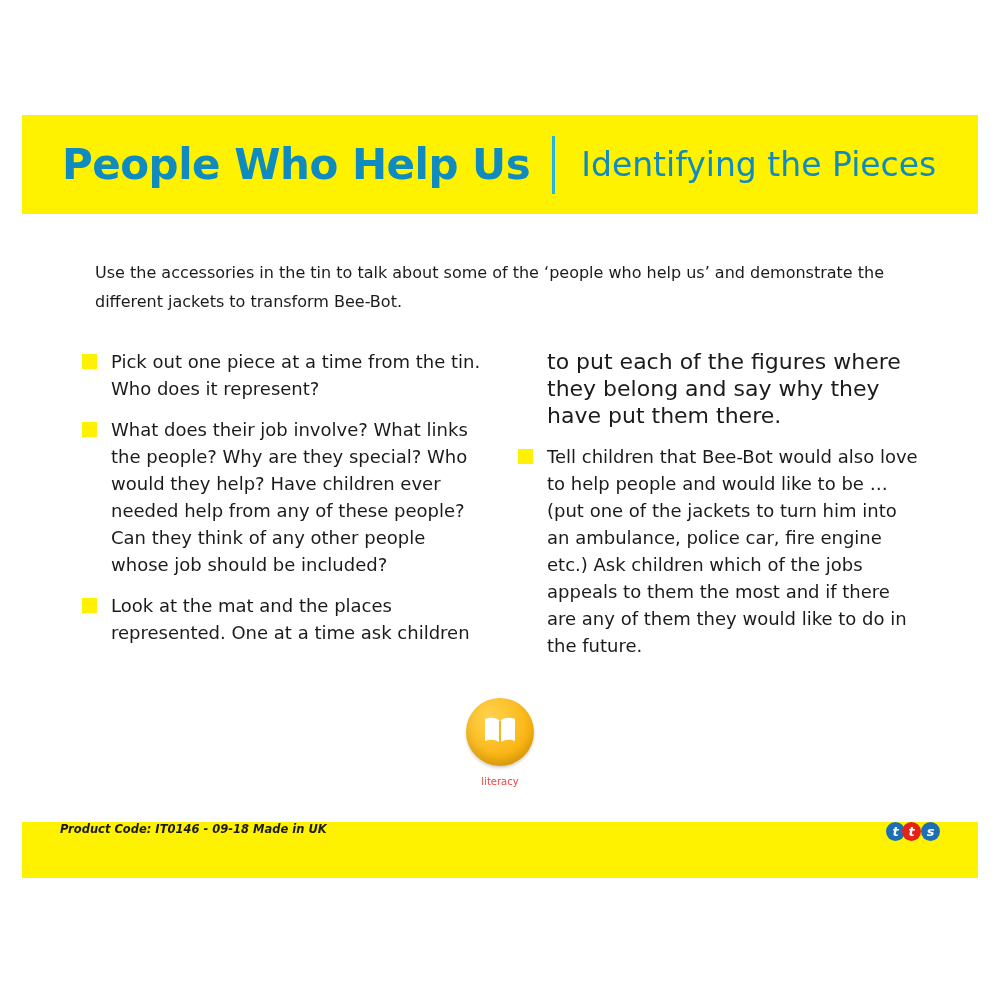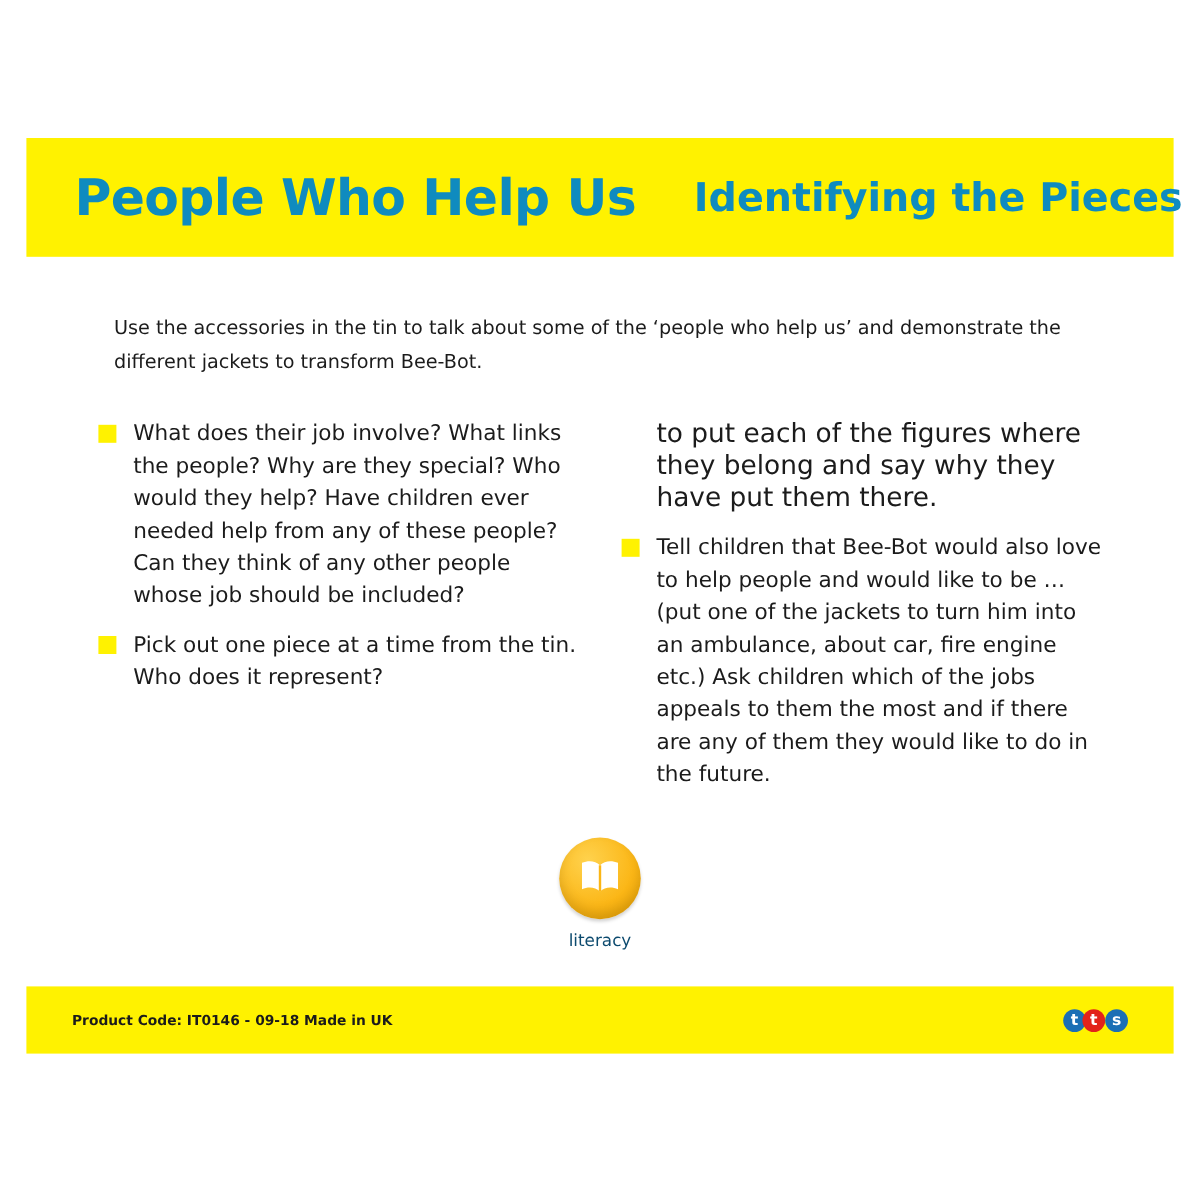--- a/index.html
+++ b/index.html
@@ -42,21 +42,21 @@
   }
   .header-divider {
     width: 3px;
     height: 58px;
     background: #23b4e6;
     margin: 0 26px 0 22px;
   }
   .header-subtitle {
     color: #0f8bbf;
     font-size: 33px;
-    font-weight: bold;
+    font-weight: normal;
     white-space: nowrap;
   }
 
   
   .intro {
     position: absolute;
     left: 95px;
     top: 258px;
     width: 800px;
     color: #1b1b1b;
@@ -127,35 +127,36 @@
     box-shadow: inset 0 -6px 10px rgba(0,0,0,0.12), 0 2px 3px rgba(0,0,0,0.18);
   }
   .badge-circle.literacy {
     background: radial-gradient(circle at 35% 28%, #ffd24d 0%, #fbb616 60%, #e9a000 100%);
   }
   .badge-circle.phse {
     background: radial-gradient(circle at 35% 28%, #5ecdf0 0%, #23a9dd 60%, #128cc0 100%);
   }
   .badge-label {
     margin-top: 10px;
-    color: #0c4a6e;
-    font-size: 14px;
+    color: #ef4444;
+    font-size: 10px;
   }
 
   
   .footer-band {
     position: absolute;
     left: 22px;
     top: 822px;
     width: 956px;
     height: 56px;
     background: #fff200;
     display: flex;
-    align-items: center;
+    align-items: flex-start;
     justify-content: space-between;
+    font-style: italic;
   }
   .product-code {
     color: #1b1b1b;
     font-size: 11.5px;
     padding-left: 38px;
     font-weight: bold;
   }
   .tts-logo {
     padding-right: 38px;
     display: flex;
@@ -187,33 +188,37 @@
     <div class="header-subtitle">Identifying the Pieces</div>
   </div>
 
   <div class="intro">Use the accessories in the tin to talk about some of the ‘people who help us’ and demonstrate the different jackets to transform Bee-Bot.</div>
 
   <div class="columns">
 
     <div class="col">
       <div class="bullet-row">
         <div class="bullet-square"></div>
+        <div class="bullet-text">Pick out one piece at a time from the tin. Who does it represent?</div>
+      </div>
+      <div class="bullet-row">
+        <div class="bullet-square"></div>
         <div class="bullet-text">What does their job involve? What links the people? Why are they special? Who would they help? Have children ever needed help from any of these people? Can they think of any other people whose job should be included?</div>
       </div>
       <div class="bullet-row">
         <div class="bullet-square"></div>
-        <div class="bullet-text">Pick out one piece at a time from the tin. Who does it represent?</div>
+        <div class="bullet-text">Look at the mat and the places represented. One at a time ask children</div>
       </div>
     </div>
 
     <div class="col">
       <div class="cont-text">to put each of the figures where they belong and say why they have put them there.</div>
       <div class="bullet-row">
         <div class="bullet-square"></div>
-        <div class="bullet-text">Tell children that Bee-Bot would also love to help people and would like to be … (put one of the jackets to turn him into an ambulance, about car, fire engine etc.) Ask children which of the jobs appeals to them the most and if there are any of them they would like to do in the future.</div>
+        <div class="bullet-text">Tell children that Bee-Bot would also love to help people and would like to be … (put one of the jackets to turn him into an ambulance, police car, fire engine etc.) Ask children which of the jobs appeals to them the most and if there are any of them they would like to do in the future.</div>
       </div>
     </div>
 
   </div>
 
   <div class="badges">
 
     <div class="badge">
       <div class="badge-circle literacy">
         <span>

